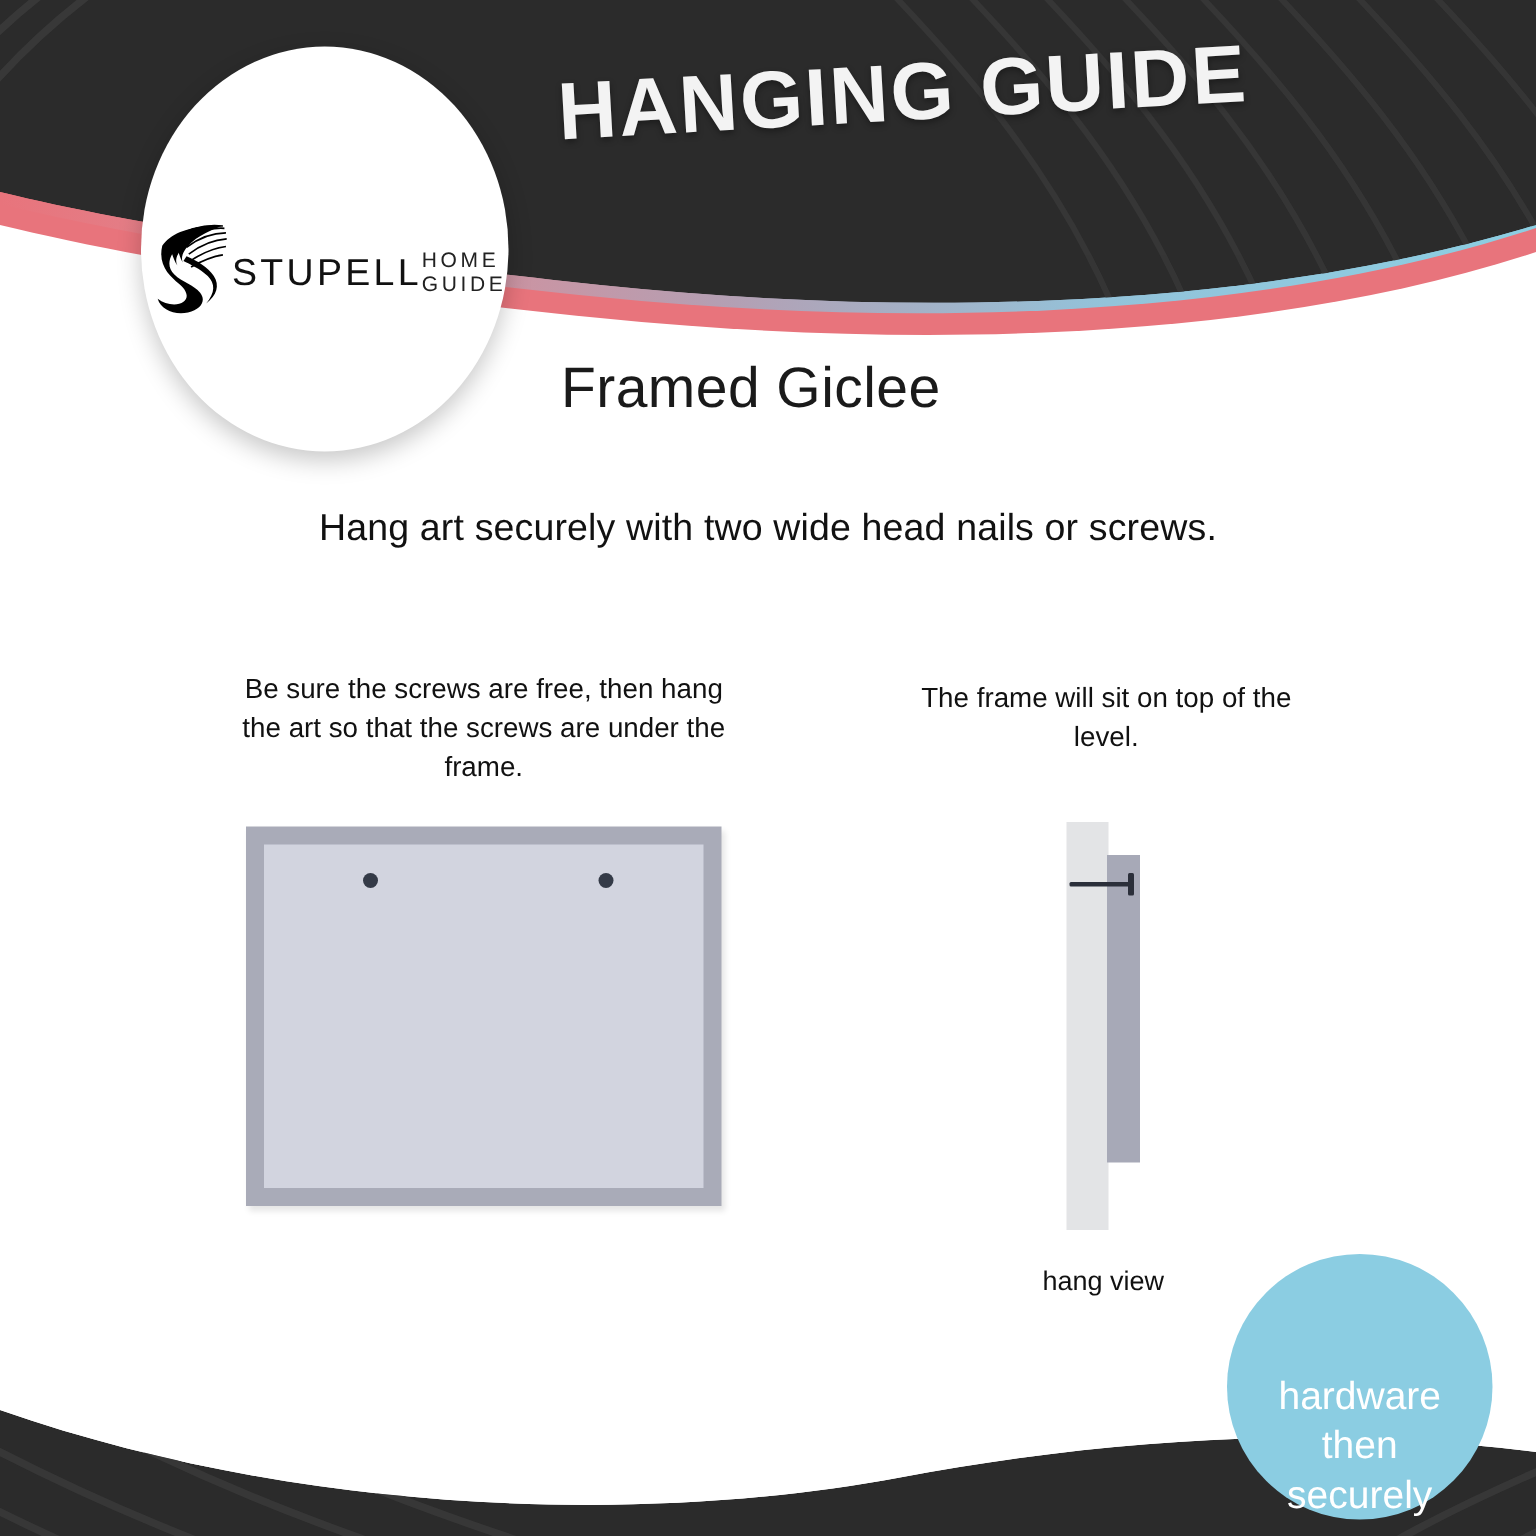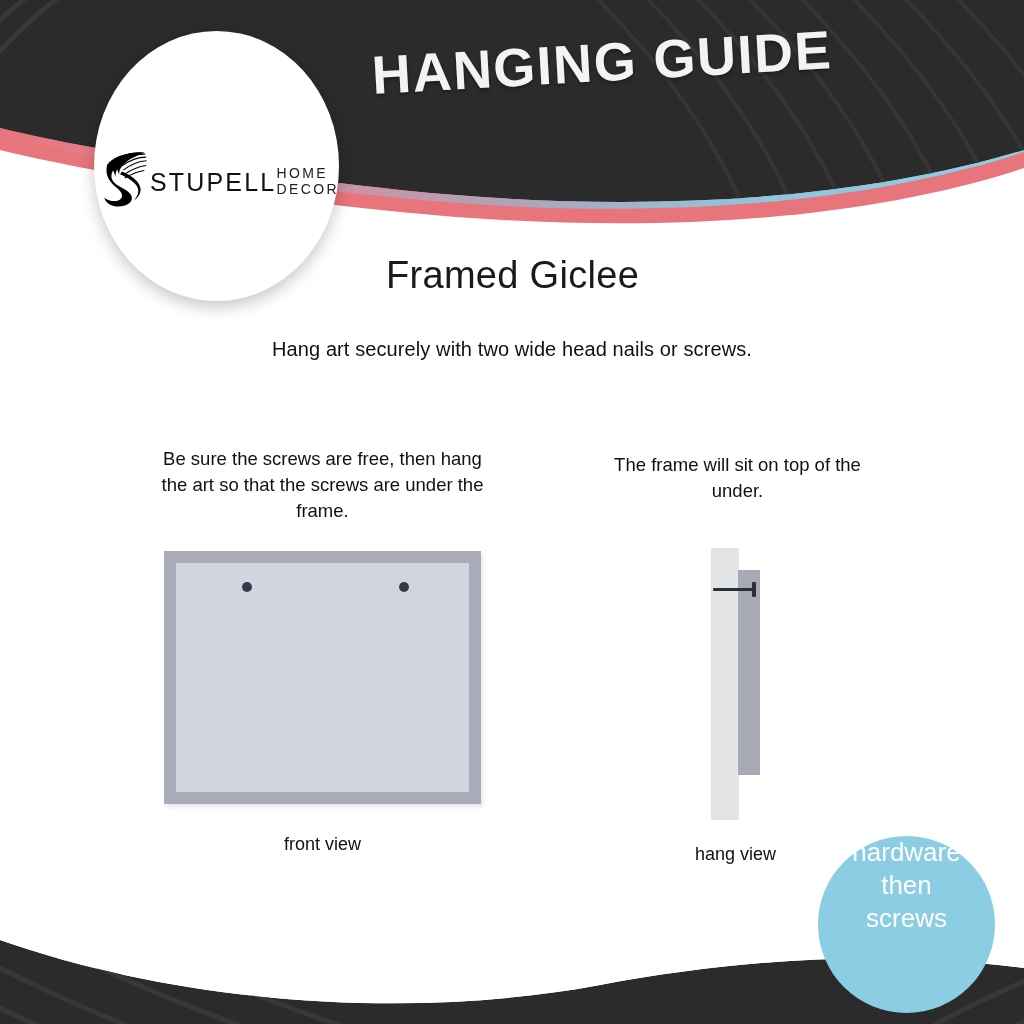--- a/index.html
+++ b/index.html
@@ -64,35 +64,34 @@
     margin-top: 3px;
     font-size: 14px;
     letter-spacing: 2.4px;
     color: #222;
     font-weight: 400;
   }
 
   
   .product-type {
     position: absolute;
-    left: 386px; top: 238px;
+    left: 374px; top: 238px;
     font-size: 38px;
     color: #1a1a1a;
     font-weight: 400;
     letter-spacing: 0.3px;
-    margin-top: 16px;
   }
 
   
   .headline {
     position: absolute;
     left: 0; top: 338px;
     width: 1024px;
     text-align: center;
-    font-size: 20px;
+    font-size: 25px;
     color: #111;
     font-weight: 500;
     letter-spacing: 0.1px;
   }
 
   
   .panel-front-caption {
     position: absolute;
     left: 150px; top: 446px;
     width: 345px;
@@ -178,21 +177,21 @@
   
   .hw-badge {
     position: absolute;
     left: 818px; top: 836px;
     width: 177px; height: 177px;
     border-radius: 50%;
     background: #8bcde2;
     display: flex;
     flex-direction: column;
     align-items: center;
-    justify-content: flex-start;
+    justify-content: flex-end;
     color: #ffffff;
     font-size: 26px;
     line-height: 33px;
     font-weight: 400;
     text-align: center;
   }
 </style>
 </head>
 <body>
 
@@ -274,45 +273,44 @@
         <path d="M56,28 C72,16 92,10 110,11"></path>
         <path d="M60,36 C76,24 95,17 112,17"></path>
         <path d="M63,45 C79,33 97,26 113,25"></path>
         <path d="M65,54 C80,44 97,37 112,35"></path>
         <path d="M66,62 C80,54 95,48 108,46"></path>
       </g>
       <path fill="#000000" d="M60,48 C74,54 88,62 96,74 C104,86 100,100 86,110
                C98,96 98,84 88,74 C78,64 64,58 56,54 Z"></path>
     </svg>
     <div class="logo-word">STUPELL</div>
-    <div class="logo-sub">HOME DECOR</div>
+    <div class="logo-sub">HOME GUIDE</div>
   </div>
 
   <div class="product-type">Framed Giclee</div>
 
   <div class="headline">Hang art securely with two wide head nails or screws.</div>
 
   <div class="panel-front-caption">Be sure the screws are free, then hang the art so that the screws are under the frame.</div>
 
   <div class="frame-front">
     <div class="frame-front-inner"></div>
     <div class="screw-dot left"></div>
     <div class="screw-dot right"></div>
   </div>
 
-  <div class="view-label front">front view</div>
-
-  <div class="panel-side-caption">The frame will sit on top of the under.</div>
+
+  <div class="panel-side-caption">The frame will sit on top of the level.</div>
 
   <div class="side-wall"></div>
   <div class="side-frame"></div>
   <div class="side-nail"></div>
   <div class="side-nail-head"></div>
 
   <div class="view-label side">hang view</div>
 
   <div class="hw-badge">
     <span>hardware</span>
     <span>then</span>
-    <span>screws</span>
+    <span>securely</span>
   </div>
 
 </div>
 
 </body></html>

